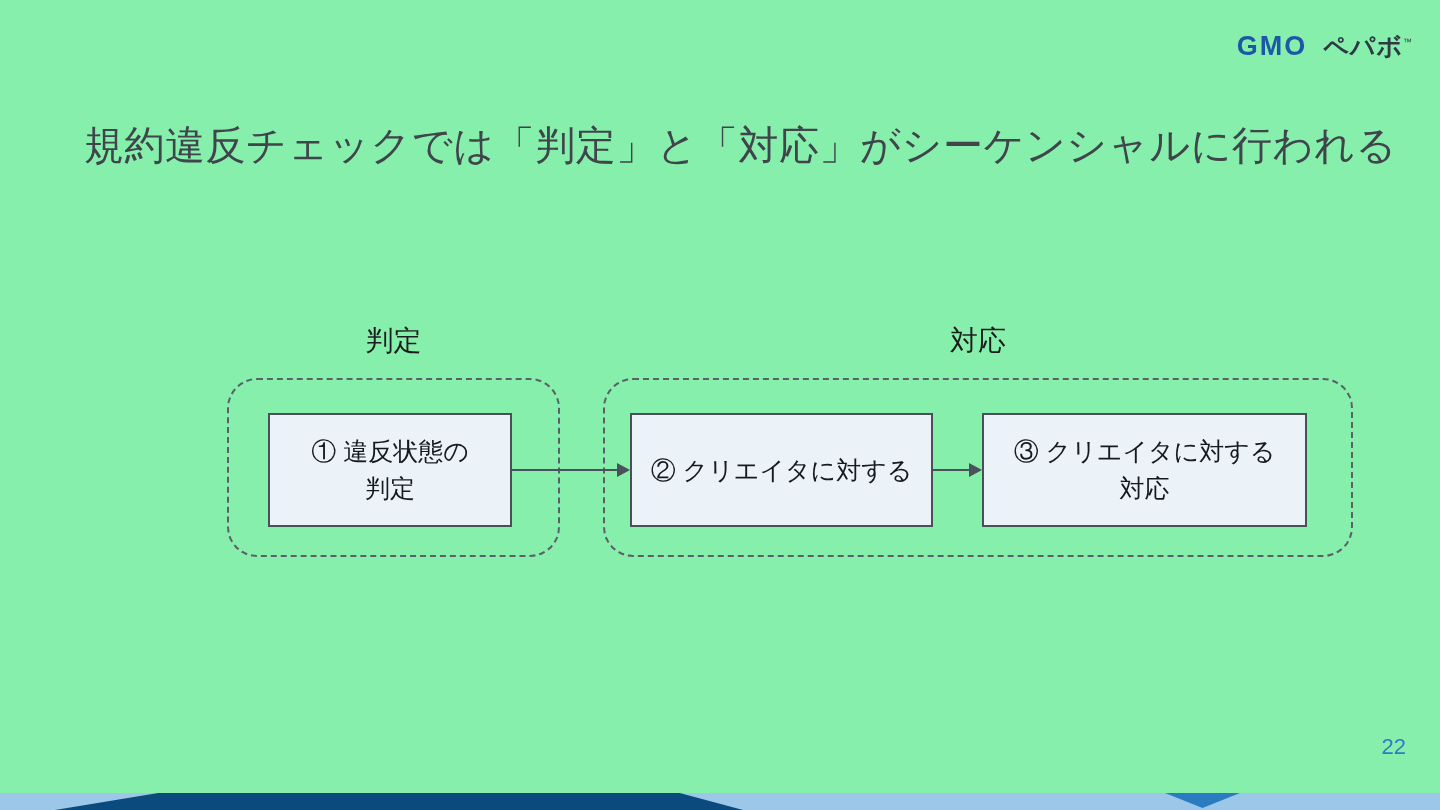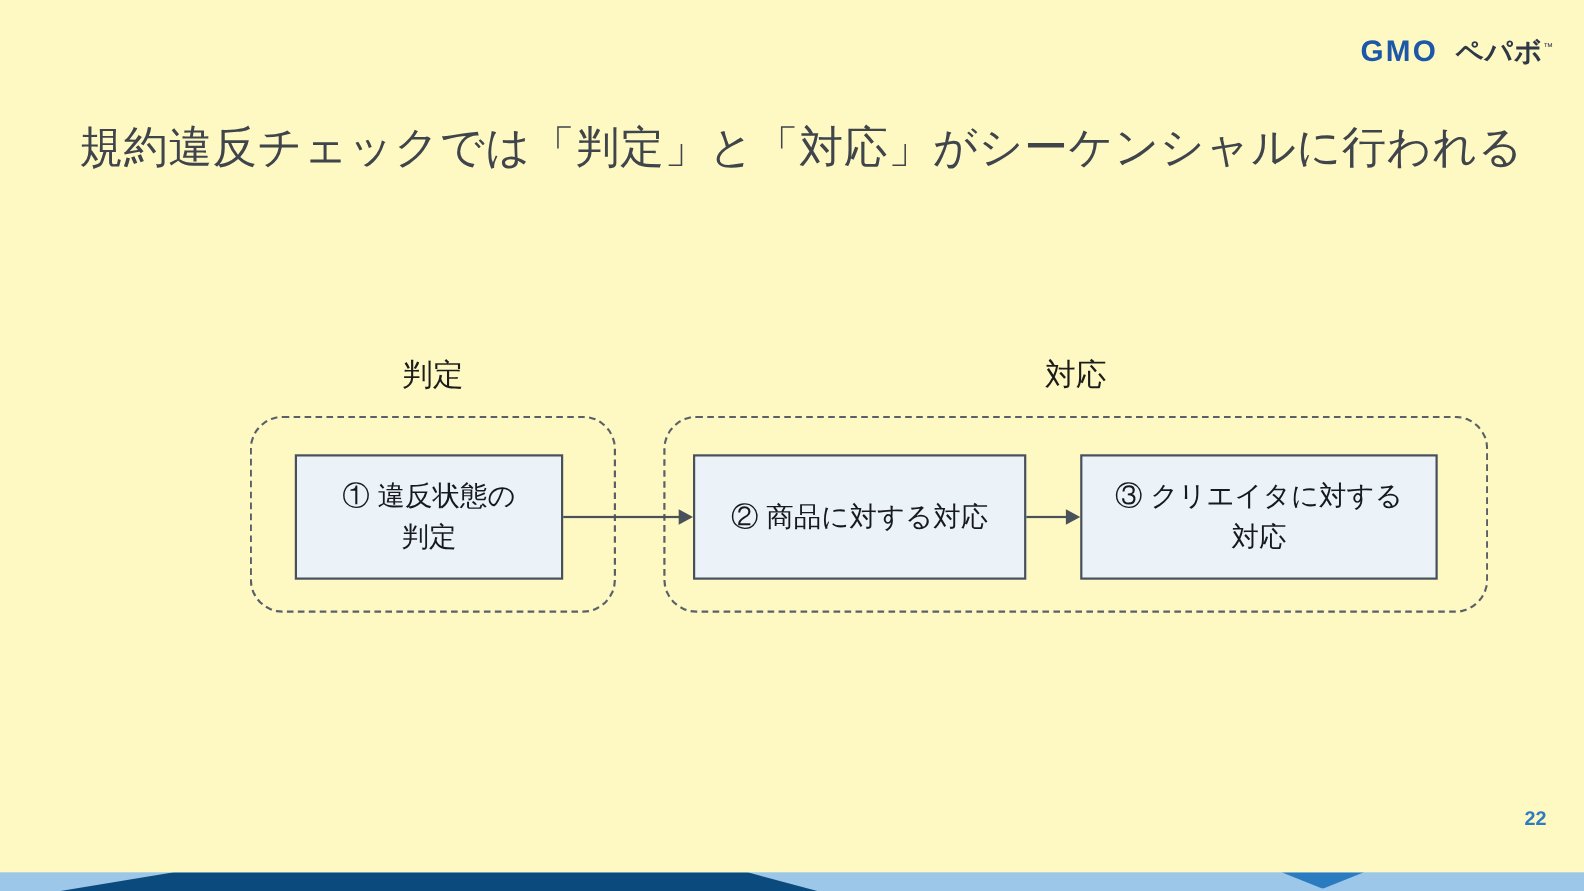--- a/index.html
+++ b/index.html
@@ -1,20 +1,20 @@
 <!DOCTYPE html>
 <html><head>
 <meta charset="utf-8">
 <style>
   html, body { margin: 0; padding: 0; background: #e0e0e0; }
   .slide {
     position: relative;
     width: 1440px;
     height: 810px;
-    background: #fef9c3;
+    background: #86efac;
     overflow: hidden;
     font-family: "Liberation Sans", sans-serif;
     margin: 0 auto;
   }
 
   
   .logo {
     position: absolute;
     top: 33px;
     right: 28px;
@@ -50,21 +50,21 @@
   
   .slide-title {
     position: absolute;
     left: 72px;
     top: 106px;
     width: 1320px;
     font-size: 40px;
     font-weight: 400;
     color: #3f454b;
     letter-spacing: 0.5px;
-    margin: 0;
+    margin: 12px;
   }
 
   
   .group-label {
     position: absolute;
     top: 322px;
     font-size: 28px;
     color: #1c1c1c;
     text-align: center;
   }
@@ -125,22 +125,22 @@
     border-left: 13px solid #4a5158;
   }
   .arrow-head.a1 { left: 617px; }
   .arrow-head.a2 { left: 969px; }
 
   
   .page-number {
     position: absolute;
     top: 734px;
     right: 34px;
-    font-size: 18px;
-    font-weight: 700;
+    font-size: 22px;
+    font-weight: 400;
     color: #2e7cc0;
     text-align: center;
   }
 
   
   .footer-bar {
     position: absolute;
     left: 0;
     bottom: 0;
     width: 1440px;
@@ -187,21 +187,21 @@
 
   <div class="step-box one">
     <span class="step-line">① 違反状態の</span>
     <span class="step-line">判定</span>
   </div>
 
   <div class="arrow-line a1"></div>
   <div class="arrow-head a1"></div>
 
   <div class="step-box two">
-    <span class="step-line">② 商品に対する対応</span>
+    <span class="step-line">② クリエイタに対する</span>
   </div>
 
   <div class="arrow-line a2"></div>
   <div class="arrow-head a2"></div>
 
   <div class="step-box three">
     <span class="step-line">③ クリエイタに対する</span>
     <span class="step-line">対応</span>
   </div>
 

